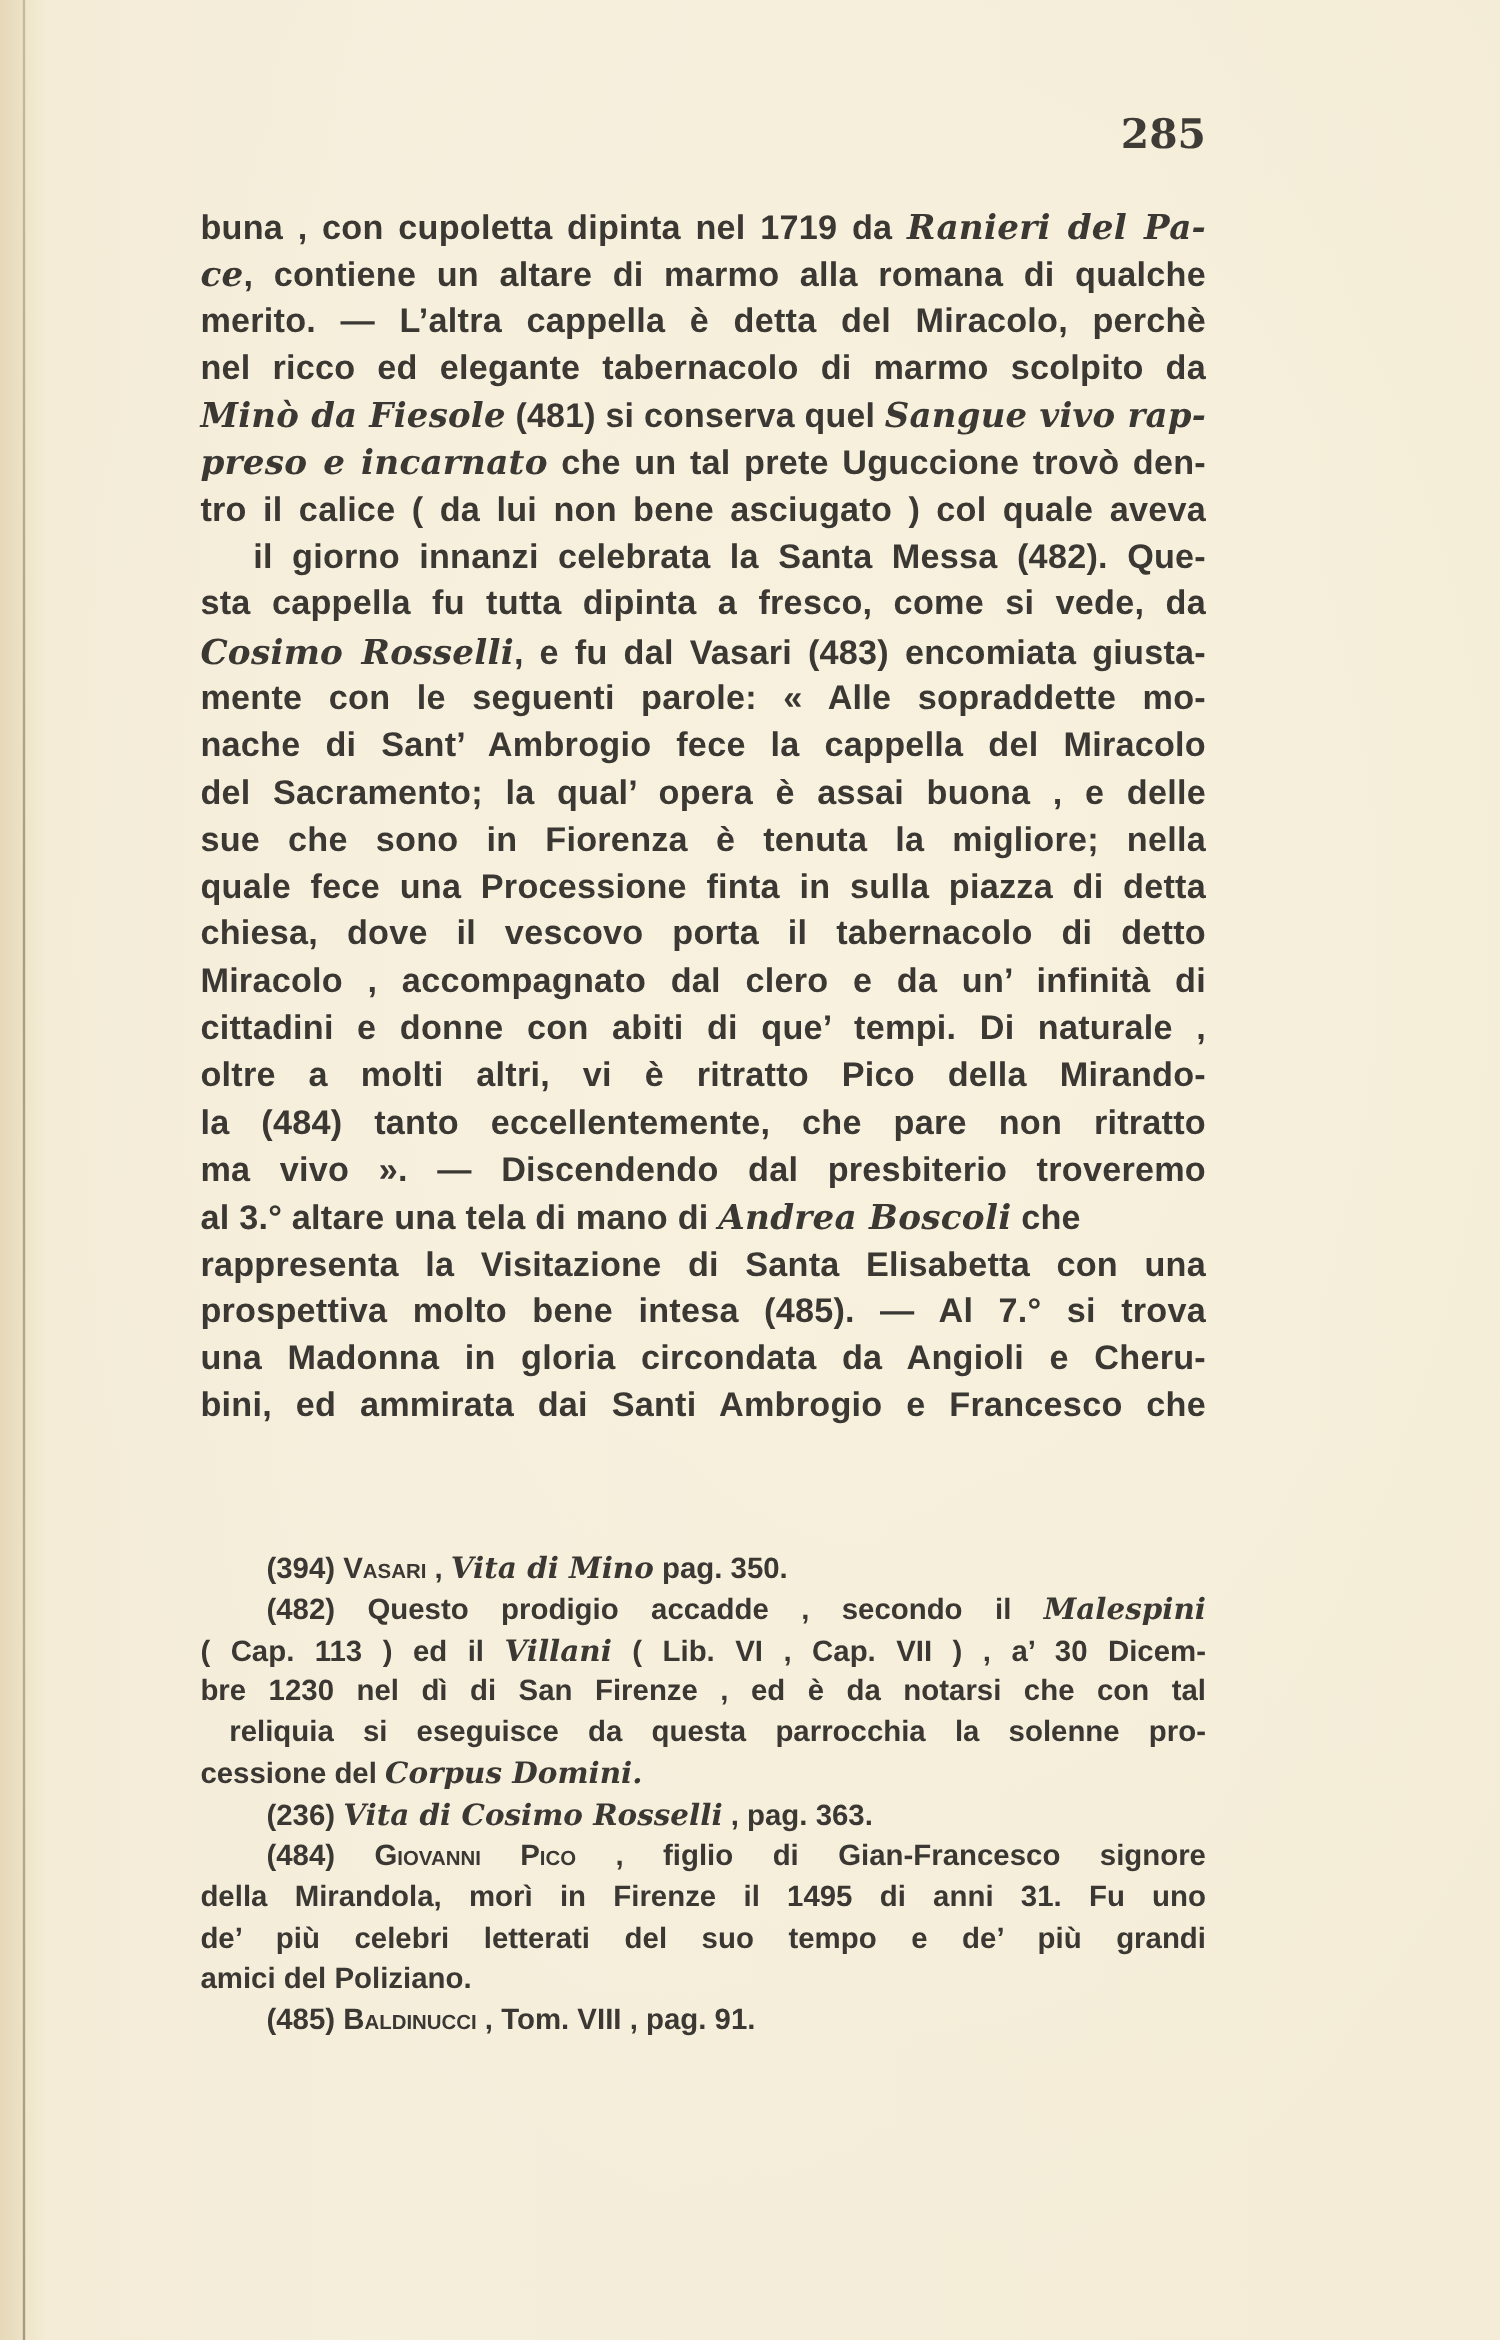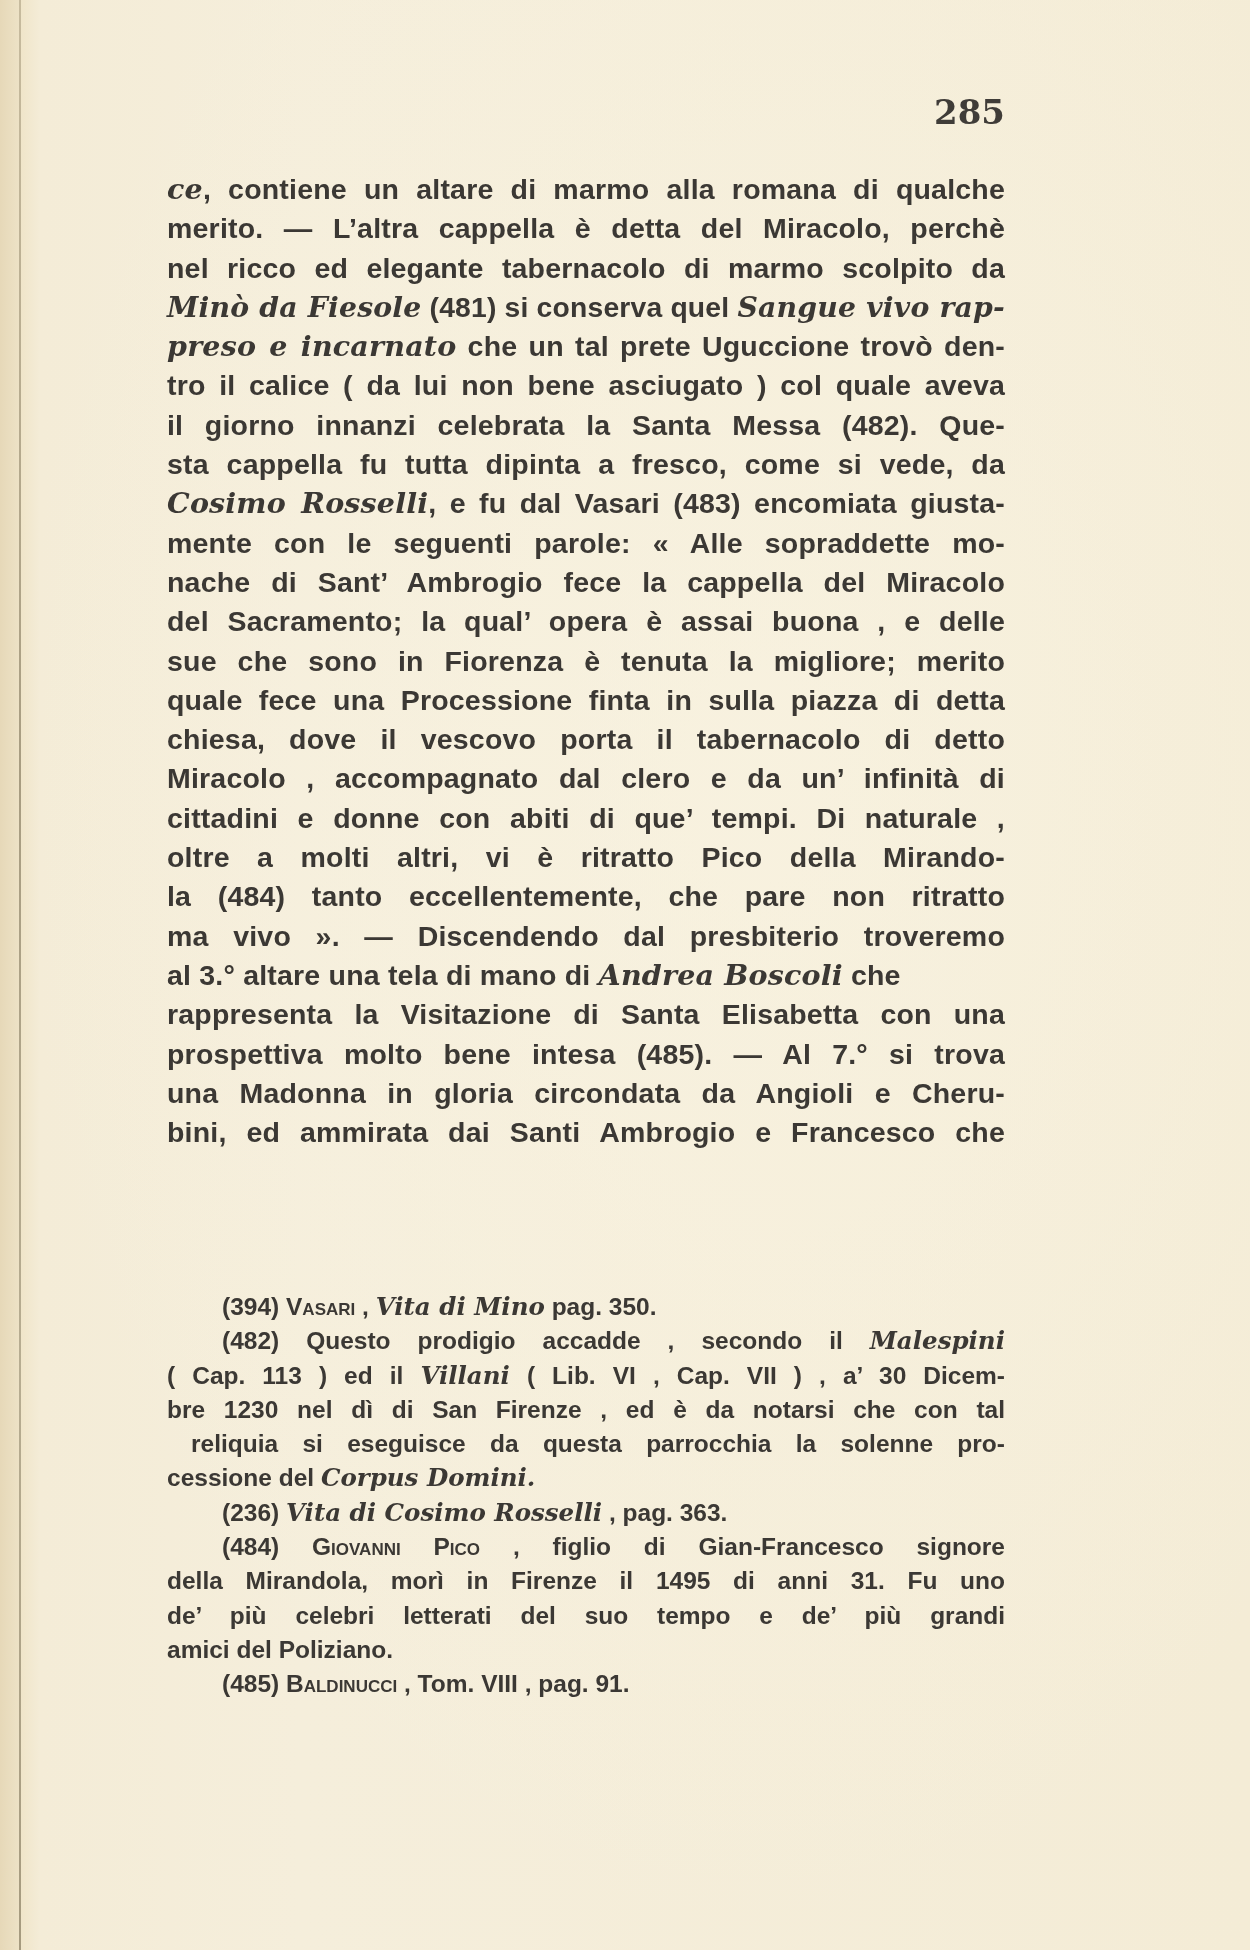--- a/index.html
+++ b/index.html
@@ -65,33 +65,34 @@
 </head>
 <body>
 
 <div class="page">
   <div class="gutter-shade"></div>
   <div class="gutter-line"></div>
 
   <div class="page-number">285</div>
 
   <div class="body-text" id="body-text">
+      <div class="line"><span style="white-space: nowrap;"><span>buna , con cupoletta dipinta nel 1719 da </span><i>Ranieri del Pa-</i></span></div>
       <div class="line"><span style="white-space: nowrap;"><i>ce</i><span>, contiene un altare di marmo alla romana di qualche</span></span></div>
       <div class="line"><span style="white-space: nowrap;"><span>merito. — L’altra cappella è detta del Miracolo, perchè</span></span></div>
       <div class="line"><span style="white-space: nowrap;"><span>nel ricco ed elegante tabernacolo di marmo scolpito da</span></span></div>
       <div class="line"><span style="white-space: nowrap; display: inline-block; transform: scaleX(0.991936); transform-origin: left center;"><i>Minò da Fiesole</i><span> (481) si conserva quel </span><i>Sangue vivo rap-</i></span></div>
       <div class="line"><span style="white-space: nowrap;"><i>preso e incarnato</i><span> che un tal prete Uguccione trovò den-</span></span></div>
       <div class="line"><span style="white-space: nowrap;"><span>tro il calice ( da lui non bene asciugato ) col quale aveva</span></span></div>
-      <div class="line"><span style="white-space: nowrap;"><span>il giorno innanzi celebrata la Santa Messa (482). Que-</span></span></div>
+      <div class="line"><span style="white-space: nowrap; margin-left: 44px;"><span>il giorno innanzi celebrata la Santa Messa (482). Que-</span></span></div>
       <div class="line"><span style="white-space: nowrap;"><span>sta cappella fu tutta dipinta a fresco, come si vede, da</span></span></div>
       <div class="line"><span style="white-space: nowrap;"><i>Cosimo Rosselli</i><span>, e fu dal Vasari (483) encomiata giusta-</span></span></div>
       <div class="line"><span style="white-space: nowrap;"><span>mente con le seguenti parole: « Alle sopraddette mo-</span></span></div>
       <div class="line"><span style="white-space: nowrap;"><span>nache di Sant’ Ambrogio fece la cappella del Miracolo</span></span></div>
       <div class="line"><span style="white-space: nowrap;"><span>del Sacramento; la qual’ opera è assai buona , e delle</span></span></div>
-      <div class="line"><span style="white-space: nowrap;"><span>sue che sono in Fiorenza è tenuta la migliore; merito</span></span></div>
+      <div class="line"><span style="white-space: nowrap;"><span>sue che sono in Fiorenza è tenuta la migliore; nella</span></span></div>
       <div class="line"><span style="white-space: nowrap;"><span>quale fece una Processione finta in sulla piazza di detta</span></span></div>
       <div class="line"><span style="white-space: nowrap;"><span>chiesa, dove il vescovo porta il tabernacolo di detto</span></span></div>
       <div class="line"><span style="white-space: nowrap;"><span>Miracolo , accompagnato dal clero e da un’ infinità di</span></span></div>
       <div class="line"><span style="white-space: nowrap;"><span>cittadini e donne con abiti di que’ tempi. Di naturale ,</span></span></div>
       <div class="line"><span style="white-space: nowrap;"><span>oltre a molti altri, vi è ritratto Pico della Mirando-</span></span></div>
       <div class="line"><span style="white-space: nowrap;"><span>la (484) tanto eccellentemente, che pare non ritratto</span></span></div>
       <div class="line"><span style="white-space: nowrap;"><span>ma vivo ». — Discendendo dal presbiterio troveremo</span></span></div>
       <div class="line"><span style="white-space: nowrap; display: inline-block; transform: scaleX(0.999981); transform-origin: left center;"><span>al 3.° altare una tela di mano di </span><i>Andrea Boscoli</i><span> che</span></span></div>
       <div class="line"><span style="white-space: nowrap;"><span>rappresenta la Visitazione di Santa Elisabetta con una</span></span></div>
       <div class="line"><span style="white-space: nowrap;"><span>prospettiva molto bene intesa (485). — Al 7.° si trova</span></span></div>

